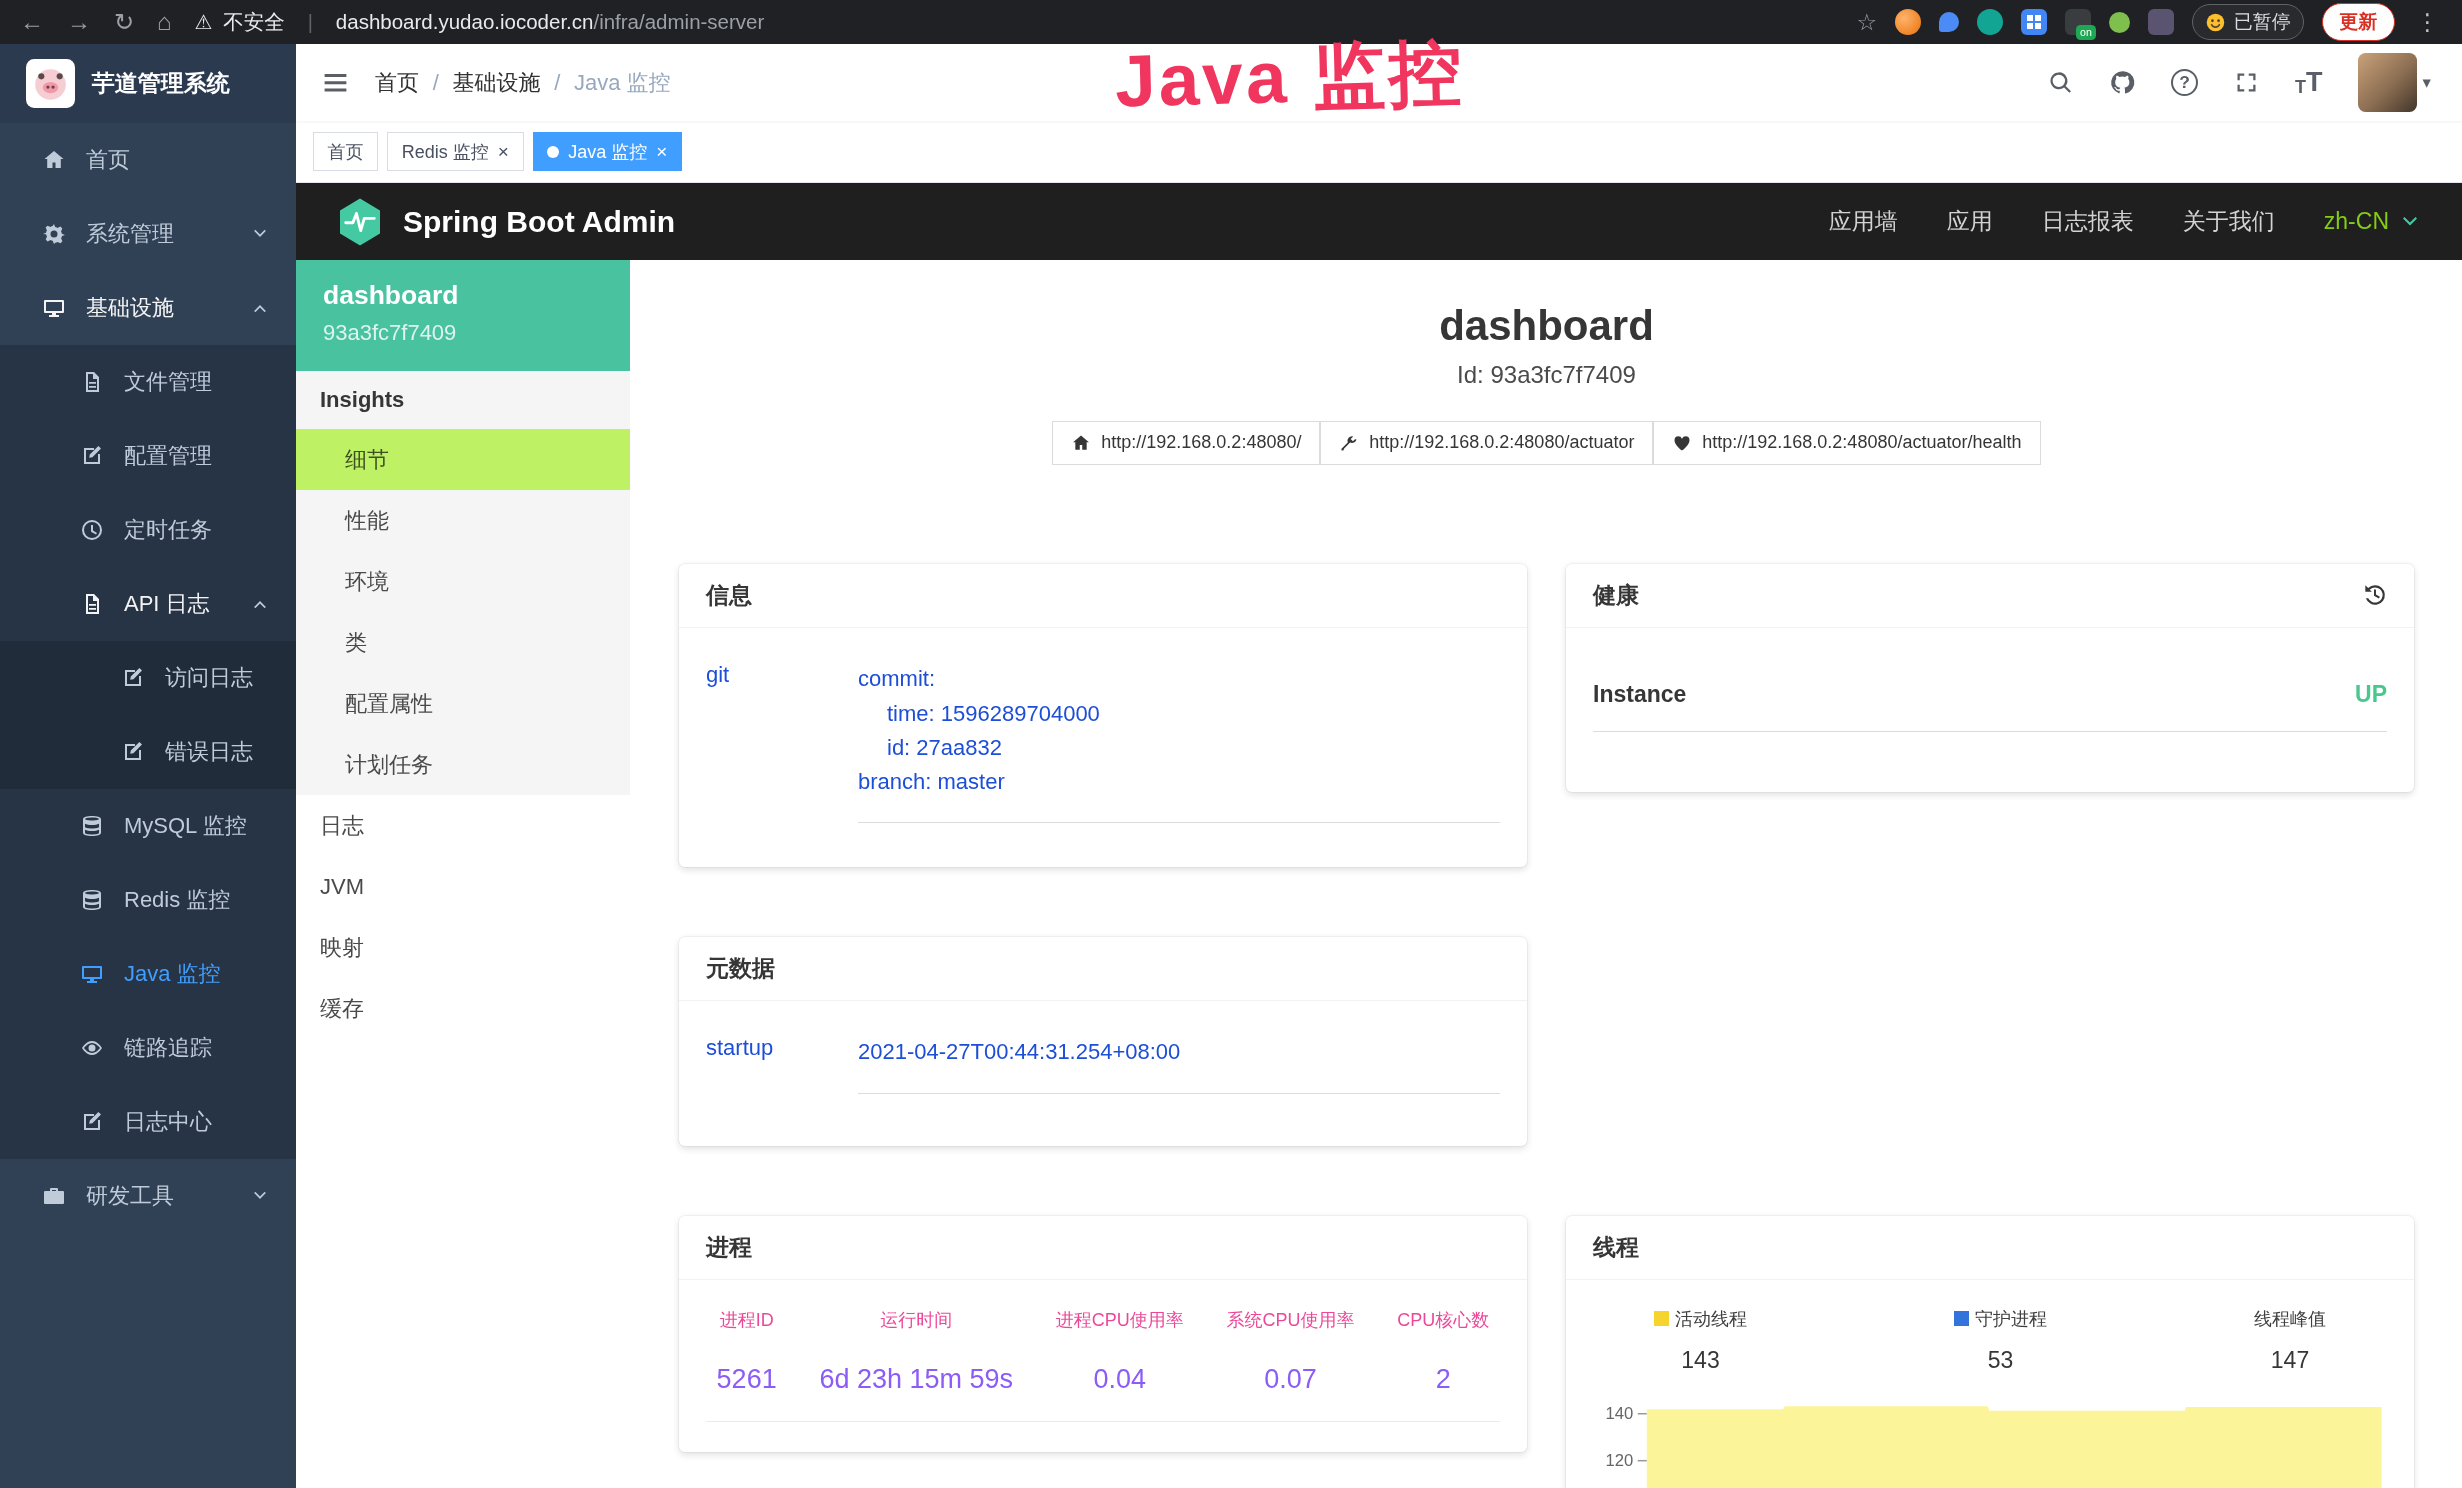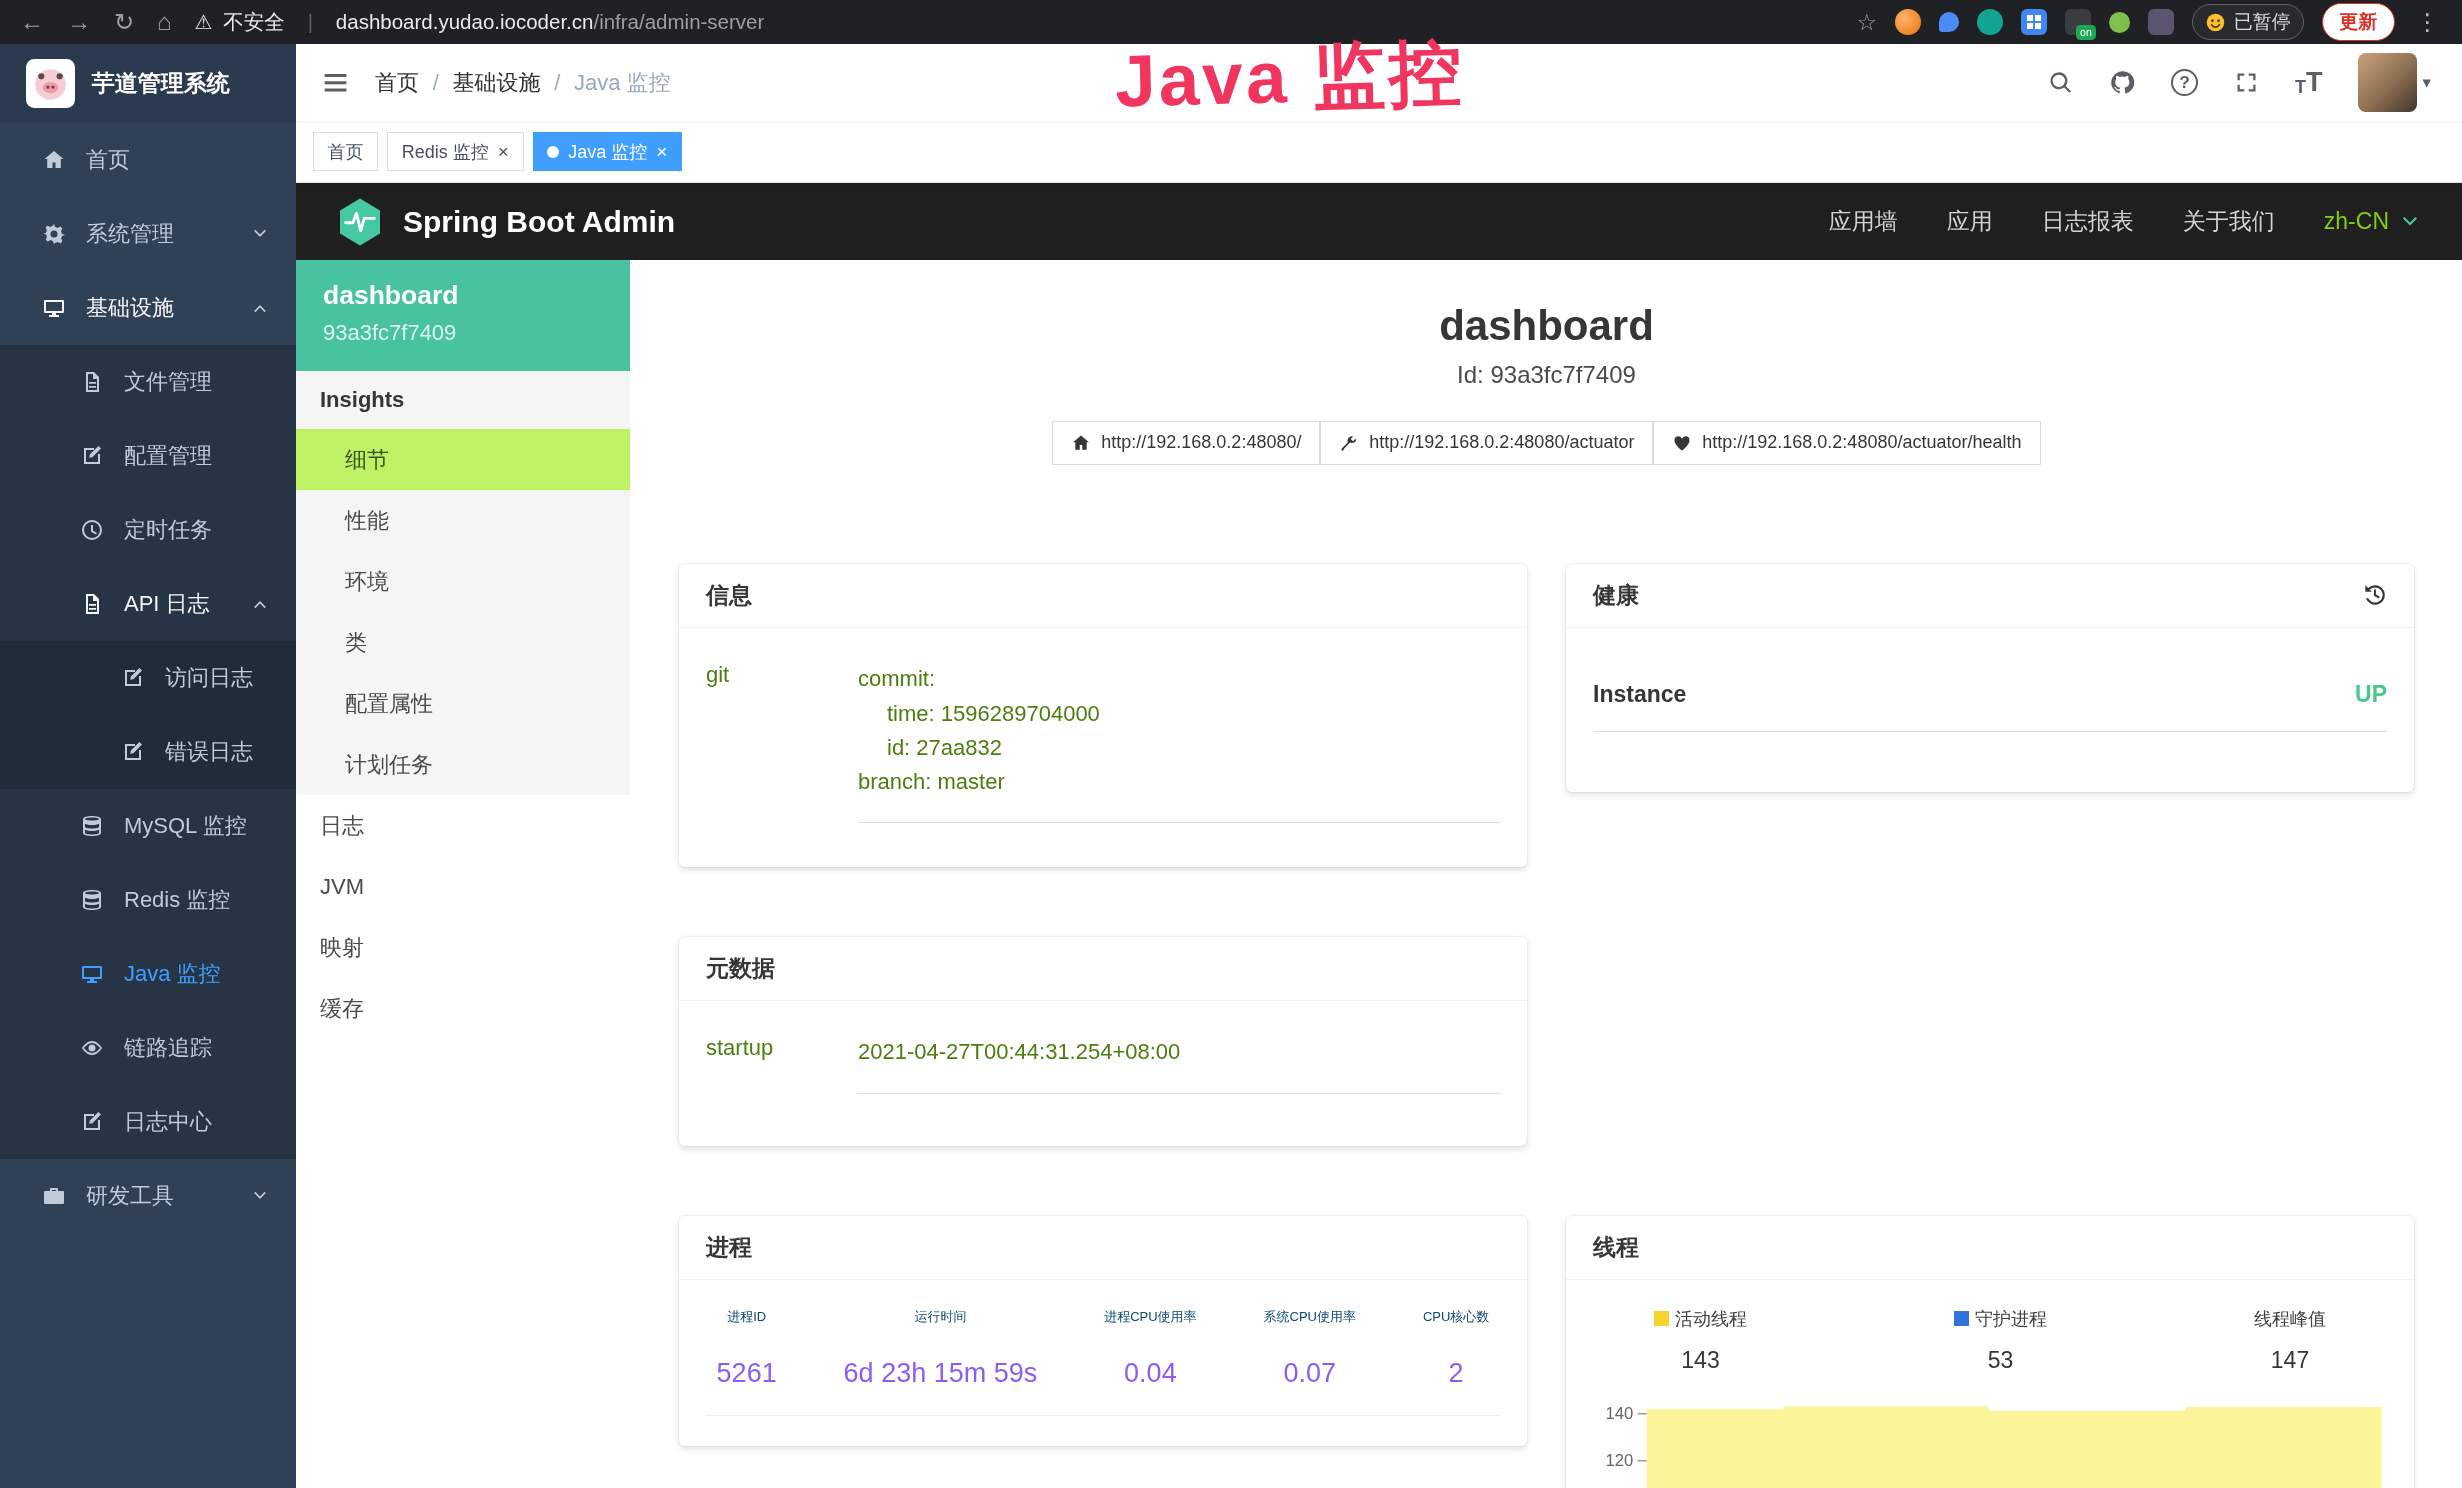--- a/index.html
+++ b/index.html
@@ -124,33 +124,33 @@
     border-bottom:1.5px solid #f2f2f2;font-size:23px;font-weight:bold;color:#363636;}
   .card-h .hist{cursor:pointer;display:flex;}
   .card-h .hist svg{width:26px;height:26px;fill:#363636;}
   .card-b{padding:18px 27px 30px;}
   .card-info{grid-column:1;grid-row:1;min-height:303px;}
   .card-health{grid-column:2;grid-row:1;min-height:228px;}
   .card-meta{grid-column:1;grid-row:2;min-height:209px;}
   .card-process{grid-column:1;grid-row:3;}
   .card-threads{grid-column:2;grid-row:3;min-height:470px;}
 
-  .kv{display:flex;font-size:22px;color:#4d7c0f;}
+  .kv{display:flex;font-size:22px;color:#1d4ed8;}
   .kv-key{width:152px;flex:none;padding-top:16.7px;}
   .kv-val{flex:1;padding-top:16.7px;padding-bottom:23px;border-bottom:0.8px solid #dbdbdb;line-height:1.55;}
   .kv-val .ind{margin-left:29px;}
 
   .hrow{display:flex;justify-content:space-between;align-items:center;padding:29px 0 23px;
     border-bottom:0.8px solid #dbdbdb;margin-top:6px;}
   .hlabel{font-weight:bold;font-size:23px;color:#363636;}
   .hstatus{font-weight:bold;font-size:23px;color:#48c78e;}
 
   .stats{display:flex;justify-content:space-between;padding:10.6px 10.6px 26px;border-bottom:0.8px solid #ececec;}
   .stat{text-align:center;}
-  .stat .sl{font-size:13px;color:#0c4a6e;}
+  .stat .sl{font-size:18px;color:#ec4899;}
   .stat .sv{font-size:27px;color:#8b5cf6;margin-top:32px;}
 
   .legend{display:flex;justify-content:space-between;padding:9px 61px 0;}
   .leg{text-align:center;}
   .leg .ll{font-size:18px;color:#404040;display:flex;align-items:center;justify-content:center;gap:6px;}
   .sw{width:15px;height:15px;display:inline-block;flex:none;}
   .sw.yellow{background:#f6d32d;}
   .sw.blue{background:#3273dc;}
   .leg .lv{font-size:23px;color:#363636;margin-top:16.7px;}
   .chart{margin-top:16.7px;display:block;}

